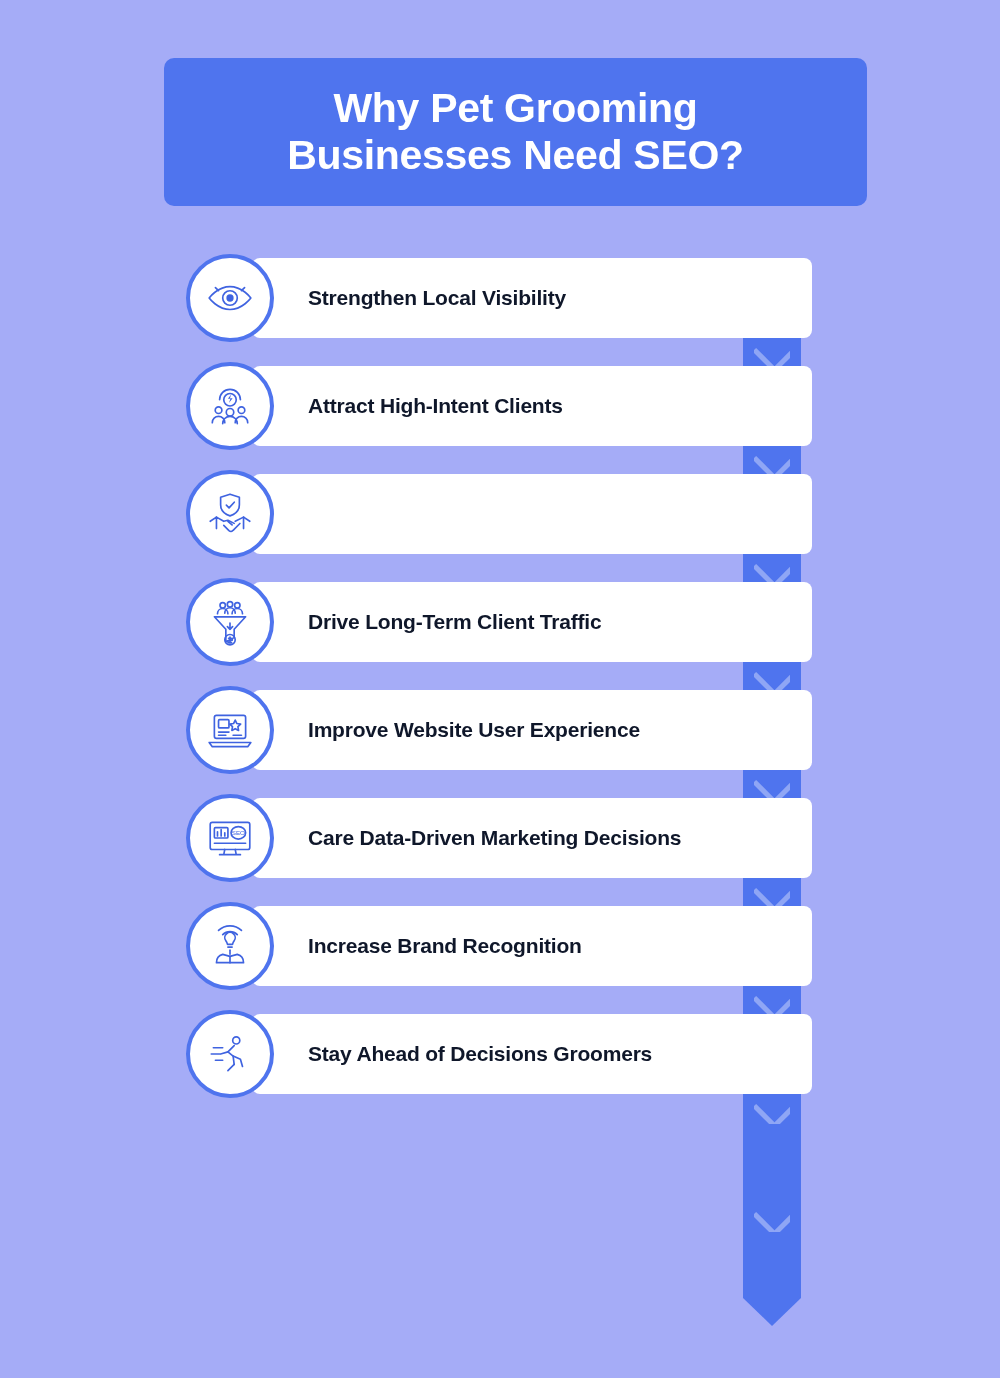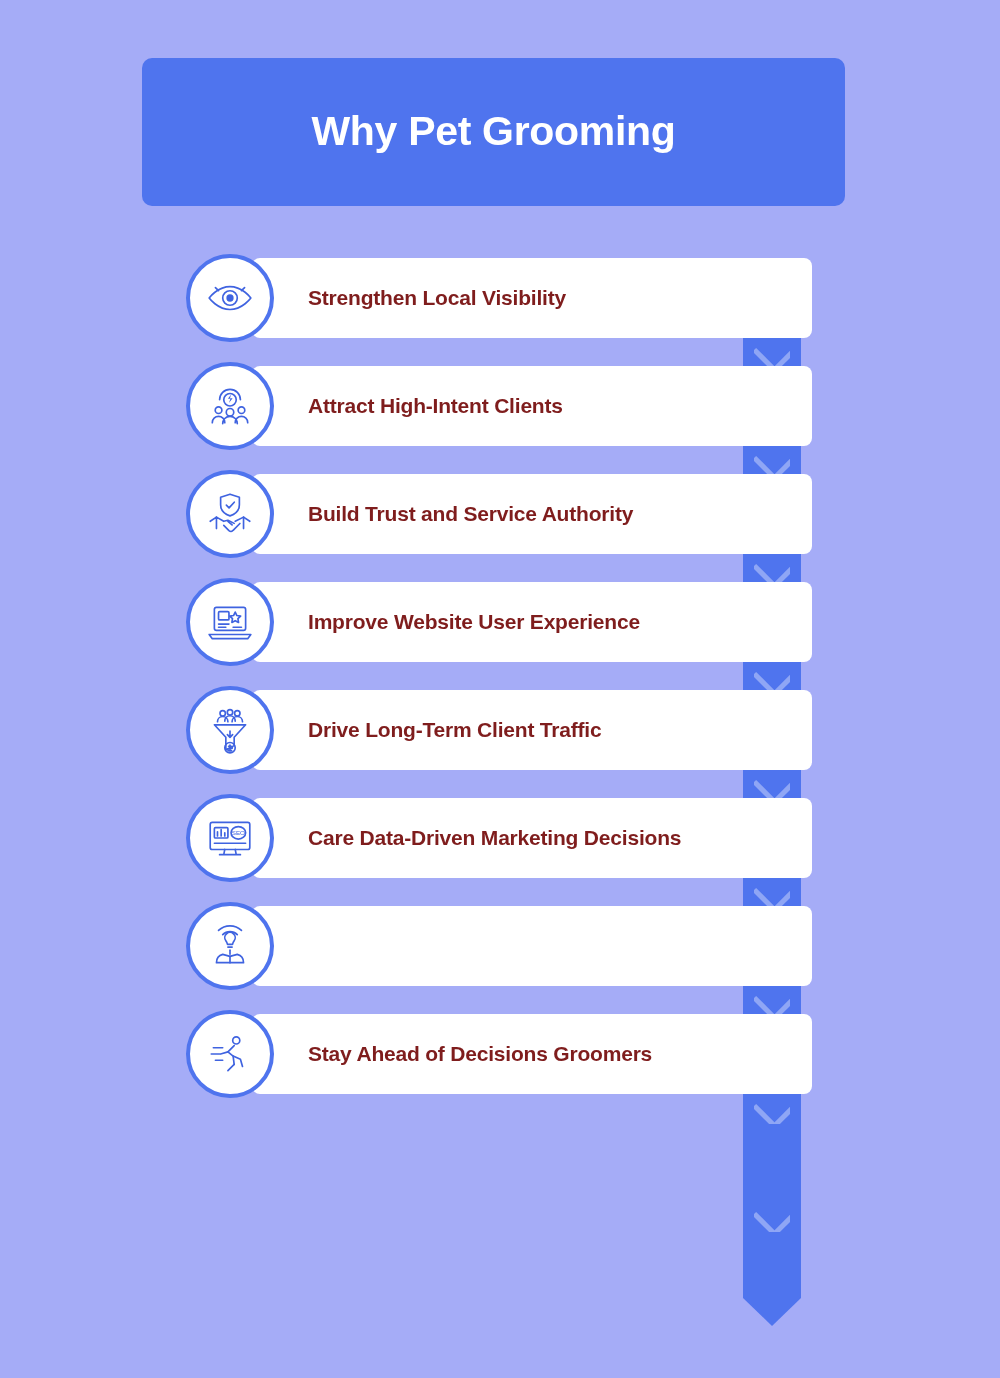--- a/index.html
+++ b/index.html
@@ -17,21 +17,21 @@
 
   .canvas {
     position: relative;
     width: 1000px;
     height: 1378px;
   }
 
   
   .header {
     position: absolute;
-    left: 142px;
+    left: 164px;
     top: 58px;
     width: 703px;
     height: 148px;
     background: #4f74ee;
     border-radius: 10px;
     display: flex;
     align-items: center;
     justify-content: center;
     box-sizing: border-box;
     padding: 0 30px;
@@ -117,21 +117,21 @@
   }
   .row-label {
     position: absolute;
     left: 308px;
     top: 0;
     height: 80px;
     display: flex;
     align-items: center;
     font-size: 21px;
     font-weight: bold;
-    color: #7f1d1d;
+    color: #0f172a;
     width: 420px;
     letter-spacing: -0.2px;
   }
   .row-num {
     position: absolute;
     left: 743px;
     top: 0;
     width: 58px;
     height: 80px;
     display: flex;
@@ -164,20 +164,21 @@
   .icf { fill: #3f63e0; stroke: none; }
 </style>
 </head>
 <body>
 
 <div class="canvas">
 
   <div class="header">
     <h1>
       <span>Why Pet Grooming</span><br>
+      <span>Businesses Need SEO?</span>
     </h1>
   </div>
 
   <div class="spine">
     <div class="spine-bar"></div>
     <div class="spine-tip"></div>
     <div class="chev" style="top:90px"></div>
     <div class="chev" style="top:198px"></div>
     <div class="chev" style="top:306px"></div>
     <div class="chev" style="top:414px"></div>
@@ -226,58 +227,57 @@
       <div class="row-icon">
         <svg viewBox="0 0 48 48">
           <path class="ic" d="M24 5l9 3v7c0 5.5-4 9.2-9 10.8C19 24.2 15 20.5 15 15V8z"></path>
           <path class="ic" d="M20.5 15.5l2.6 2.6 5-5.4"></path>
           <path class="ic" d="M5 31l6-4 7 4 4-1 6 3M43 31l-6-4-8 4"></path>
           <path class="ic" d="M11 27v11M37 27v11"></path>
           <path class="ic" d="M18 35l5 5c1.4 1.3 3 1 4-.3l6.5-6.6"></path>
           <path class="ic" d="M22 31l4 3.5"></path>
         </svg>
       </div>
-      <div class="row-label">Build Trust and Service Authority</div>
       <div class="row-num">3</div>
-    </div>
-
-    <div class="row">
-      <div class="row-bar"></div>
-      <div class="row-icon">
-        <svg viewBox="0 0 48 48">
-          <rect class="ic" x="9" y="10" width="30" height="22" rx="2"></rect>
-          <path class="ic" d="M4 36h40l-3 4H7z"></path>
-          <rect class="ic" x="13" y="14" width="10" height="8" rx="1"></rect>
-          <path class="ic" d="M13 26h10M13 29h7"></path>
-          <path class="ic" d="M29 14.5l1.6 3.3 3.6.5-2.6 2.5.6 3.6-3.2-1.7-3.2 1.7.6-3.6-2.6-2.5 3.6-.5z"></path>
-          <path class="ic" d="M27 29h8"></path>
-        </svg>
-      </div>
-      <div class="row-label">Improve Website User Experience</div>
-      <div class="row-num">4</div>
     </div>
 
     <div class="row">
       <div class="row-bar"></div>
       <div class="row-icon">
         <svg viewBox="0 0 48 48">
           <circle class="ic" cx="17" cy="8" r="2.6"></circle>
           <circle class="ic" cx="24" cy="7" r="2.6"></circle>
           <circle class="ic" cx="31" cy="8" r="2.6"></circle>
           <path class="ic" d="M12 16c0-2.8 2.2-5 5-5s5 2.2 5 5M19 15.5c0-3 2.2-5.2 5-5.2s5 2.2 5 5.2M26 16c0-2.8 2.2-5 5-5s5 2.2 5 5"></path>
           <path class="ic" d="M9 19h30l-11 12v8l-8 4v-12z"></path>
           <path class="ic" d="M24 25v6M21.5 28.5L24 31l2.5-2.5"></path>
           <circle class="ic" cx="24" cy="41" r="5"></circle>
           <path class="ic" d="M24 38.5v5M22.6 39.6h2.6a1.1 1.1 0 0 1 0 2.2h-2.2a1.1 1.1 0 0 0 0 2.2h2.6"></path>
         </svg>
       </div>
       <div class="row-label">Drive Long-Term Client Traffic</div>
       <div class="row-num">5</div>
     </div>
 
+    <div class="row">
+      <div class="row-bar"></div>
+      <div class="row-icon">
+        <svg viewBox="0 0 48 48">
+          <rect class="ic" x="9" y="10" width="30" height="22" rx="2"></rect>
+          <path class="ic" d="M4 36h40l-3 4H7z"></path>
+          <rect class="ic" x="13" y="14" width="10" height="8" rx="1"></rect>
+          <path class="ic" d="M13 26h10M13 29h7"></path>
+          <path class="ic" d="M29 14.5l1.6 3.3 3.6.5-2.6 2.5.6 3.6-3.2-1.7-3.2 1.7.6-3.6-2.6-2.5 3.6-.5z"></path>
+          <path class="ic" d="M27 29h8"></path>
+        </svg>
+      </div>
+      <div class="row-label">Improve Website User Experience</div>
+      <div class="row-num">4</div>
+    </div>
+
 
 
     <div class="row">
       <div class="row-bar"></div>
       <div class="row-icon">
         <svg viewBox="0 0 48 48">
           <rect class="ic" x="5" y="9" width="38" height="26" rx="2"></rect>
           <path class="ic" d="M19 35l-1 5h12l-1-5M14 40h20"></path>
           <rect class="ic" x="9" y="14" width="13" height="10" rx="1"></rect>
           <path class="ic" d="M12 22v-4M15.5 22v-6M19 22v-3"></path>
@@ -296,20 +296,21 @@
         <svg viewBox="0 0 48 48">
           <path class="ic" d="M17 13a10 10 0 0 1 14 0"></path>
           <path class="ic" d="M13 9a16 16 0 0 1 22 0"></path>
           <path class="ic" d="M20 19a5 5 0 1 1 8 0c-1 1.3-1.5 2-1.5 3.4h-5C21.5 21 21 20.3 20 19z"></path>
           <path class="ic" d="M22 25h4"></path>
           <path class="ic" d="M24 28v4"></path>
           <path class="ic" d="M17 32l7 2 7-2c4 1 6 4 6 8H11c0-4 2-7 6-8z"></path>
           <path class="ic" d="M24 34v6"></path>
         </svg>
       </div>
+      <div class="row-label">Increase Brand Recognition</div>
       <div class="row-num">9</div>
     </div>
 
     <div class="row">
       <div class="row-bar"></div>
       <div class="row-icon">
         <svg viewBox="0 0 48 48">
           <circle class="ic" cx="30" cy="11" r="3.4"></circle>
           <path class="ic" d="M28 16l-6 6 5 4 1 8"></path>
           <path class="ic" d="M27 26l7 3 2 7"></path>

